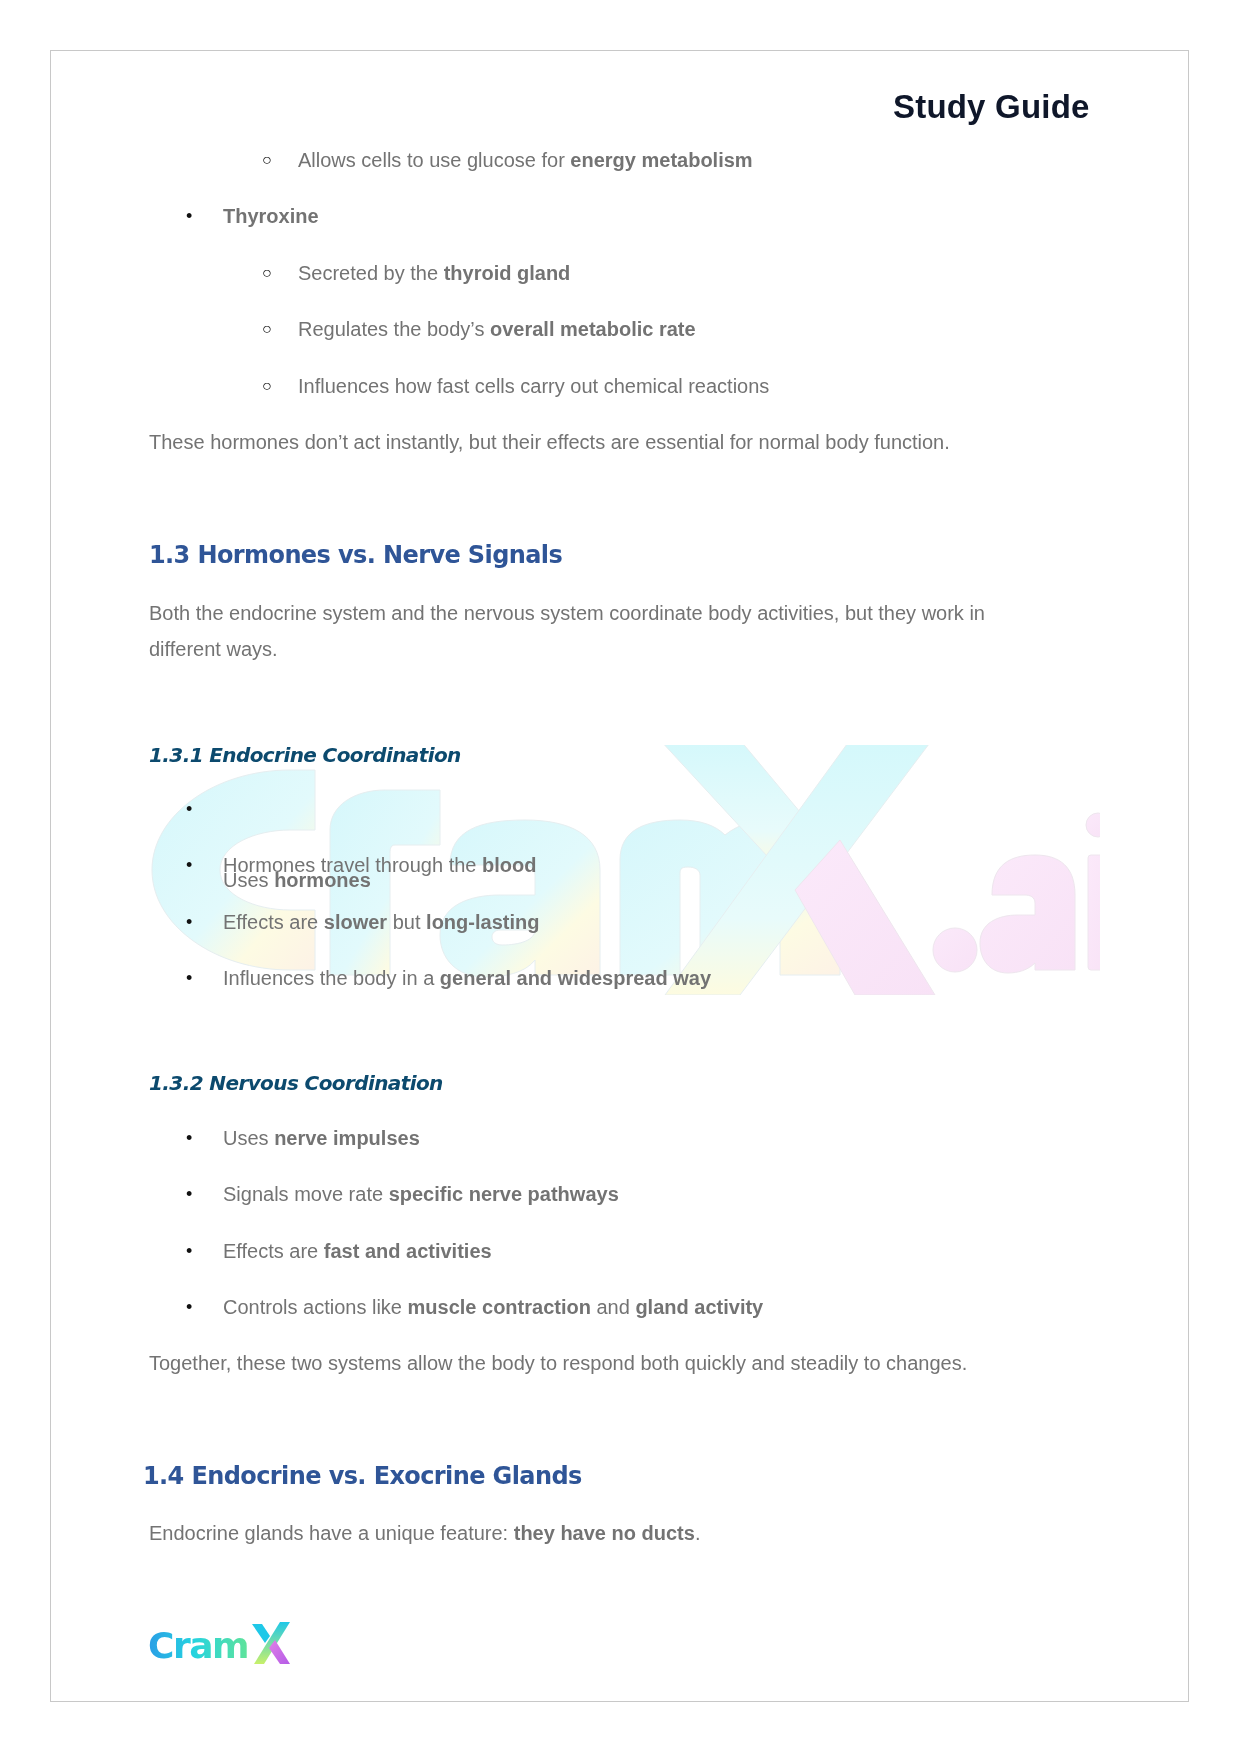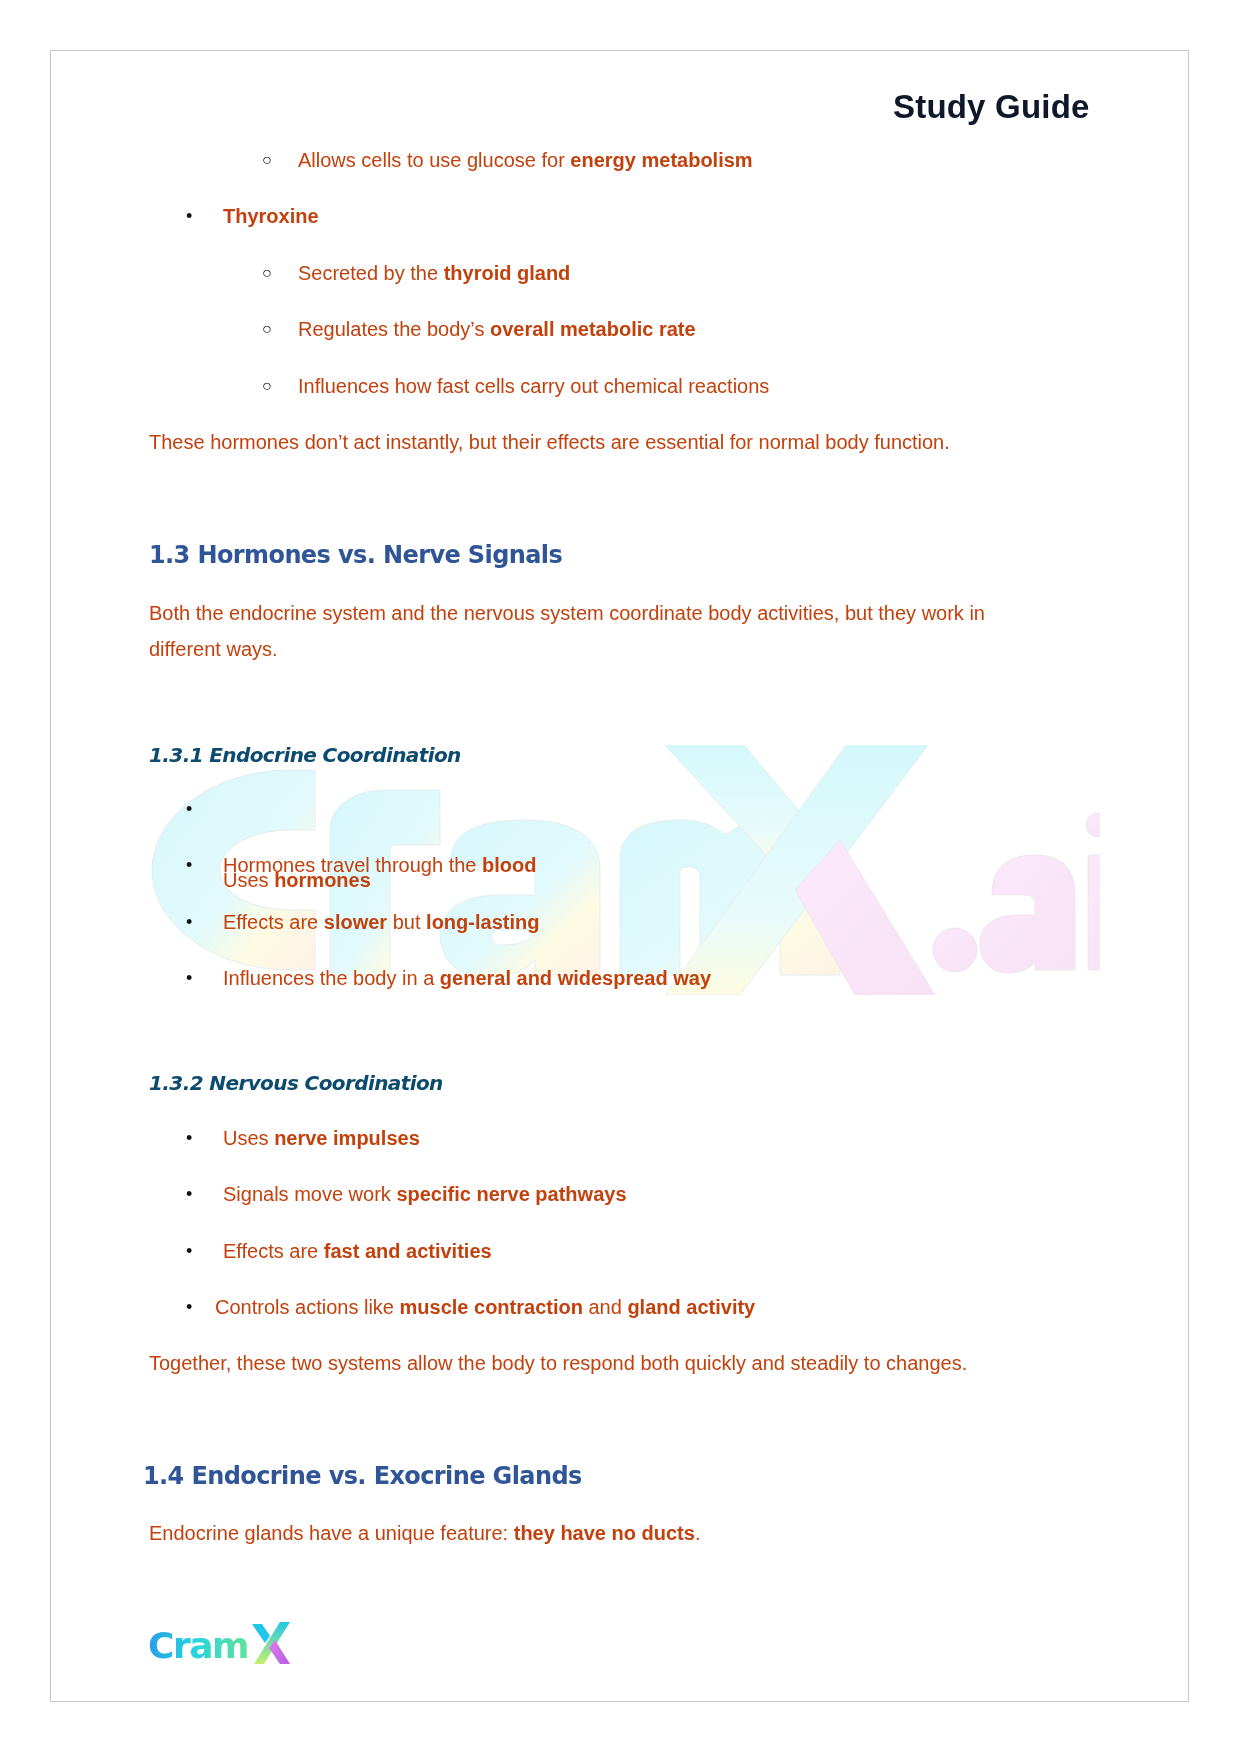--- a/index.html
+++ b/index.html
@@ -32,21 +32,21 @@
       font-weight: bold;
       font-size: 33px;
       color: #0f172a;
       letter-spacing: 0.2px;
     }
     .line {
       position: absolute;
       font-size: 20px;
       line-height: 24px;
       white-space: nowrap;
-      color: #c2410c;
+      color: #737373;
     }
     .line b { font-weight: bold; }
     .bullet {
       position: absolute;
       font-size: 18px;
       line-height: 24px;
       color: #111111;
     }
     .bullet.sub {
       font-size: 16px;
@@ -190,30 +190,30 @@
 
   <div class="heading3" style="left:149px; top:1071px;">1.3.2 Nervous Coordination</div>
 
   <span class="bullet" style="left:186px; top:1126px;">•</span>
   <div class="line" style="left:223px; top:1126px;">
     <span>Uses </span><b>nerve impulses</b>
   </div>
 
   <span class="bullet" style="left:186px; top:1182px;">•</span>
   <div class="line" style="left:223px; top:1182px;">
-    <span>Signals move work </span><b>specific nerve pathways</b>
+    <span>Signals move rate </span><b>specific nerve pathways</b>
   </div>
 
   <span class="bullet" style="left:186px; top:1239px;">•</span>
   <div class="line" style="left:223px; top:1239px;">
     <span>Effects are </span><b>fast and activities</b>
   </div>
 
   <span class="bullet" style="left:186px; top:1295px;">•</span>
-  <div class="line" style="left:215px; top:1295px;">
+  <div class="line" style="left:223px; top:1295px;">
     <span>Controls actions like </span><b>muscle contraction</b><span> and </span><b>gland activity</b>
   </div>
 
   <div class="line" style="left:149px; top:1351px;">Together, these two systems allow the body to respond both quickly and steadily to changes.</div>
 
   <div class="heading2" style="left:143px; top:1462px;">1.4 Endocrine vs. Exocrine Glands</div>
   <div class="line" style="left:149px; top:1521px;">
     <span>Endocrine glands have a unique feature: </span><b>they have no ducts</b><span>.</span>
   </div>
 

